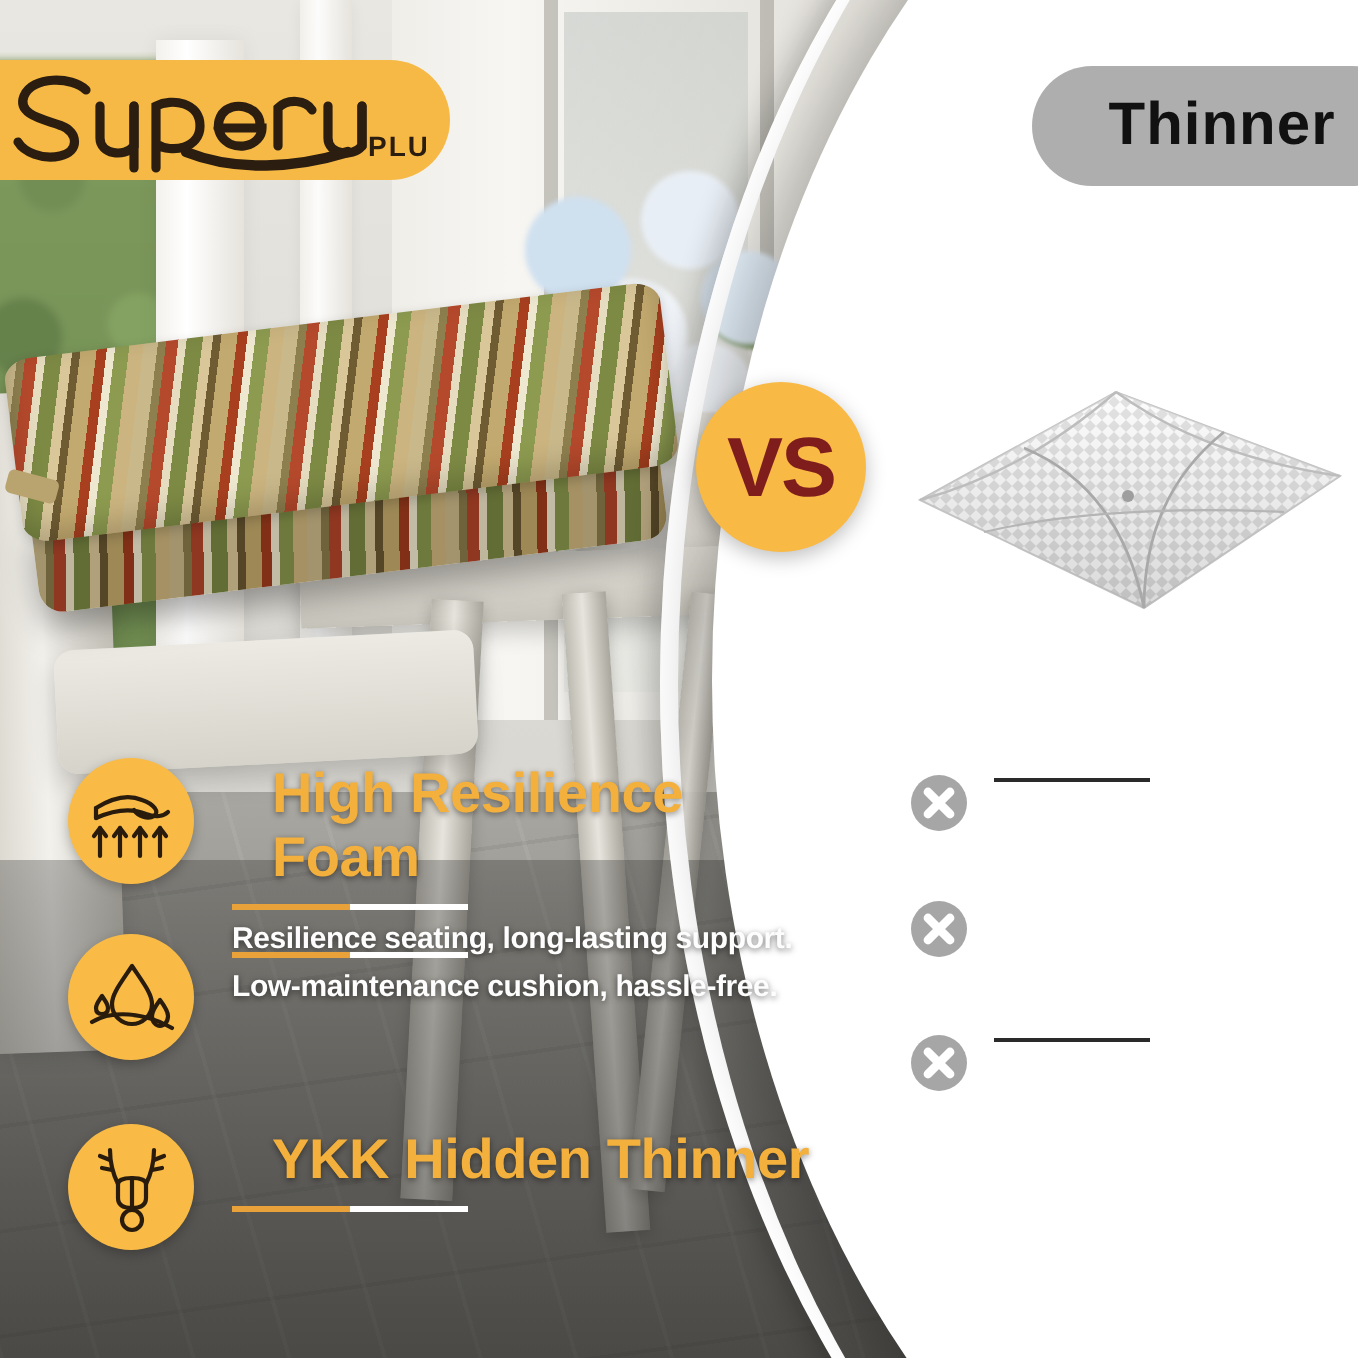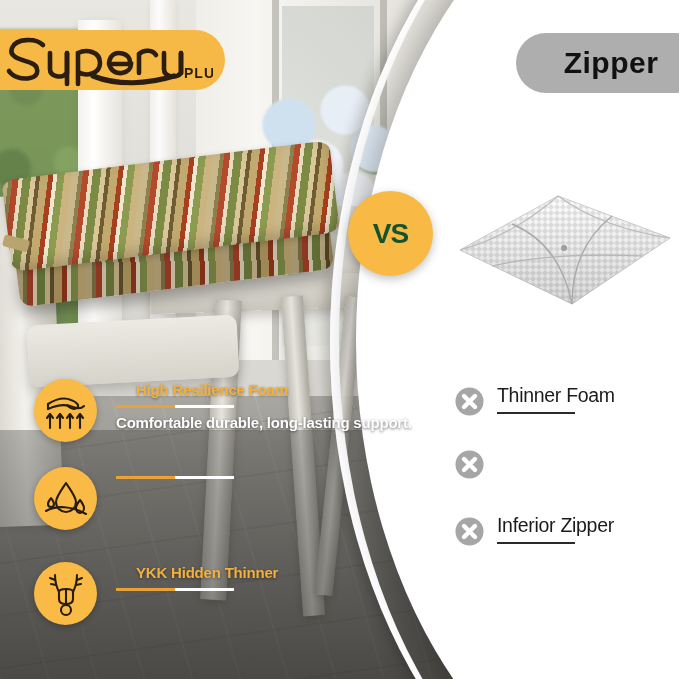--- a/index.html
+++ b/index.html
@@ -183,36 +183,36 @@
   }
   .logo-mark{position:absolute;left:28px;top:2px;width:215px;height:56px;}
 
   
   .vs-circle{
     position:absolute;left:348px;top:191px;width:85px;height:85px;
     background:#F8B945;border-radius:50%;
     display:flex;align-items:center;justify-content:center;
     box-shadow:0 3px 10px rgba(0,0,0,.25);
   }
-  .vs-circle span{font-size:28px;font-weight:bold;color:#14532d;letter-spacing:-1px;text-align:right;}
+  .vs-circle span{font-size:42px;font-weight:bold;color:#7f1d1d;letter-spacing:-1px;text-align:right;}
 
   
   .comp-cushion{position:absolute;left:452px;top:186px;width:225px;height:125px;}
 
   
   .feature{position:absolute;left:34px;width:350px;height:70px;}
   .f1{top:379px;} .f2{top:467px;} .f3{top:562px;}
   .feat-icon{
     position:absolute;left:0;top:0;width:63px;height:63px;border-radius:50%;
     background:#F9BB46;display:flex;align-items:center;justify-content:center;
     box-shadow:0 2px 6px rgba(0,0,0,.25);
   }
   .feat-text{position:absolute;left:82px;top:2px;width:300px;}
   .feat-title{
-    font-size:15px;font-weight:bold;color:#F3B03C;letter-spacing:-.2px;
+    font-size:28px;font-weight:bold;color:#F3B03C;letter-spacing:-.2px;
     text-shadow:0 1px 3px rgba(0,0,0,.45);line-height:1.15;padding-left:20px;
   }
   .feat-rule{margin:7px 0 6px 0;width:118px;height:3px;display:flex;}
   .feat-rule i{display:block;height:3px;width:50%;}
   .feat-rule i:first-child{background:#E9A23A;}
   .feat-rule i:last-child{background:#ffffff;}
   .feat-sub{
     font-size:15px;font-weight:bold;color:#fdfdfd;letter-spacing:-.2px;
     text-shadow:0 1px 3px rgba(0,0,0,.55);
   }
@@ -282,21 +282,21 @@
       <path d="M8 64 Q60 50 106 10" fill="none" stroke="#bdbdbd" stroke-width="1.2"></path>
       <path d="M106 10 Q150 42 218 52" fill="none" stroke="#bdbdbd" stroke-width="1.2"></path>
       <path d="M60 38 Q108 58 120 118" fill="none" stroke="#a9a9a9" stroke-width="1.4"></path>
       <path d="M160 30 Q120 62 120 118" fill="none" stroke="#a9a9a9" stroke-width="1.4"></path>
       <path d="M40 80 Q100 66 190 70" fill="none" stroke="#b5b5b5" stroke-width="1.1"></path>
       <circle cx="112" cy="62" r="3" fill="#9e9e9e"></circle>
     </svg>
   </div>
 
   <div class="others-badge">
-    <span>Zipper</span>
+    <span>Thinner</span>
   </div>
 
   <div class="logo-pill">
     <svg class="logo-mark" viewBox="0 0 215 56">
       <g fill="none" stroke="#2b1d10" stroke-width="4.6" stroke-linecap="round">
         <path d="M45 13 C38 6, 18 6, 14 16 C10 26, 26 28, 33 31 C41 34, 42 44, 32 46 C23 48, 14 44, 11 39"></path>
         <path d="M52 21 L52 37 C52 45, 64 47, 69 41 L69 21"></path>
         <path d="M69 21 L69 52"></path>
         <path d="M80 52 L80 21 C88 17, 102 19, 102 31 C102 42, 88 45, 80 40"></path>
         <path d="M132 30 C132 21, 118 18, 113 25 C108 33, 114 42, 124 41 C130 40, 133 36, 133 32 L111 32"></path>
@@ -327,40 +327,41 @@
           <path d="M36 23 L33 27 M36 23 L39 27"></path>
         </g>
       </svg>
     </div>
     <div class="feat-text">
       <div class="feat-title">High Resilience Foam</div>
       <div class="feat-rule">
           <i></i>
           <i></i>
         </div>
-      <div class="feat-sub">Comfortable durable, long-lasting support.</div>
+      <div class="feat-sub">Resilience seating, long-lasting support.</div>
     </div>
   </div>
 
   <div class="feature f2">
     <div class="feat-icon">
       <svg width="44" height="42" viewBox="0 0 44 42">
         <g fill="none" stroke="#2a1c0d" stroke-width="2.1" stroke-linecap="round" stroke-linejoin="round">
           <path d="M22 5 C16 14, 12 19, 12 24 C12 30, 17 34, 22 34 C27 34, 32 30, 32 24 C32 19, 28 14, 22 5 Z"></path>
           <path d="M36 22 C33 26, 32 28, 32 30 C32 33, 34 35, 36 35 C38 35, 40 33, 40 30 C40 28, 39 26, 36 22 Z"></path>
           <path d="M7 20 C5 23, 4 24, 4 26 C4 28, 5 29, 7 29 C9 29, 10 28, 10 26 C10 24, 9 23, 7 20 Z"></path>
           <path d="M2 33 C12 27, 28 28, 42 36"></path>
         </g>
       </svg>
     </div>
     <div class="feat-text">
       <div class="feat-rule">
           <i></i>
           <i></i>
         </div>
+      <div class="feat-sub">Low-maintenance cushion, hassle-free.</div>
     </div>
   </div>
 
   <div class="feature f3">
     <div class="feat-icon">
       <svg width="40" height="46" viewBox="0 0 40 46">
         <g fill="none" stroke="#2a1c0d" stroke-width="2.1" stroke-linecap="round" stroke-linejoin="round">
           <path d="M13 21 C10 15, 9 9, 9 4"></path>
           <path d="M27 21 C30 15, 31 9, 31 4"></path>
           <path d="M9 9 L4 7 M10 14 L5 13 M31 9 L36 7 M30 14 L35 13"></path>
@@ -381,21 +382,20 @@
   </div>
 
   <div class="con c1">
     <div class="con-icon">
       <svg width="29" height="29" viewBox="0 0 29 29">
         <circle cx="14.5" cy="14.5" r="14" fill="#a6a6a6"></circle>
         <path d="M9 9 L20 20 M20 9 L9 20" stroke="#ffffff" stroke-width="4.4" stroke-linecap="round"></path>
       </svg>
     </div>
     <div class="con-body">
-      <div class="con-title">Thinner Foam</div>
       <div class="con-rule"></div>
     </div>
   </div>
 
   <div class="con c2">
     <div class="con-icon">
       <svg width="29" height="29" viewBox="0 0 29 29">
         <circle cx="14.5" cy="14.5" r="14" fill="#a6a6a6"></circle>
         <path d="M9 9 L20 20 M20 9 L9 20" stroke="#ffffff" stroke-width="4.4" stroke-linecap="round"></path>
       </svg>
@@ -403,18 +403,17 @@
   </div>
 
   <div class="con c3">
     <div class="con-icon">
       <svg width="29" height="29" viewBox="0 0 29 29">
         <circle cx="14.5" cy="14.5" r="14" fill="#a6a6a6"></circle>
         <path d="M9 9 L20 20 M20 9 L9 20" stroke="#ffffff" stroke-width="4.4" stroke-linecap="round"></path>
       </svg>
     </div>
     <div class="con-body">
-      <div class="con-title">Inferior Zipper</div>
       <div class="con-rule"></div>
     </div>
   </div>
 
 </div>
 
 </body></html>

